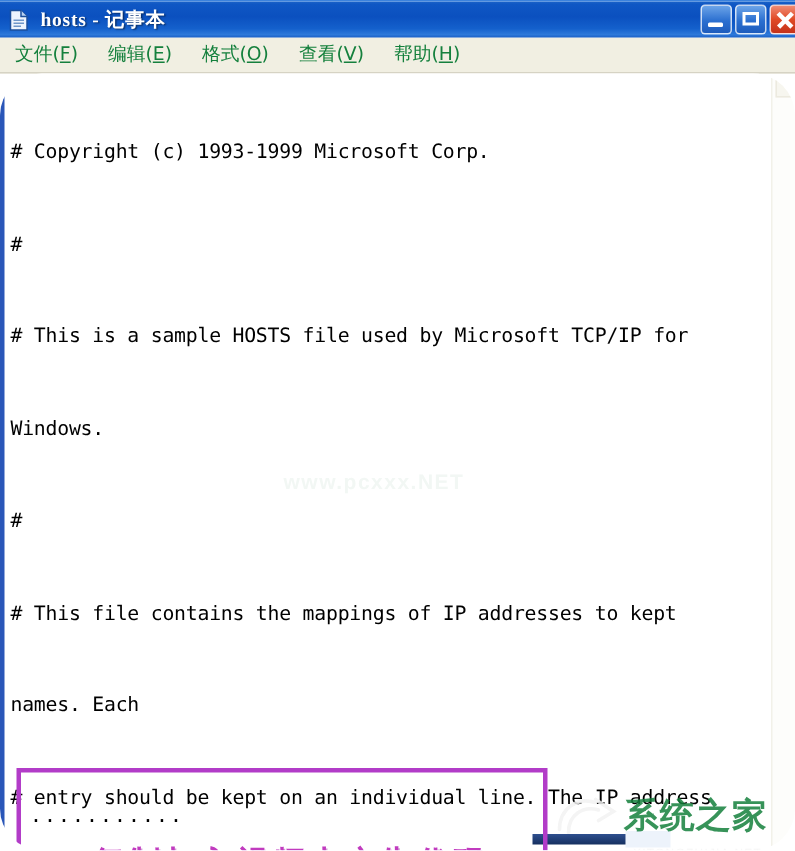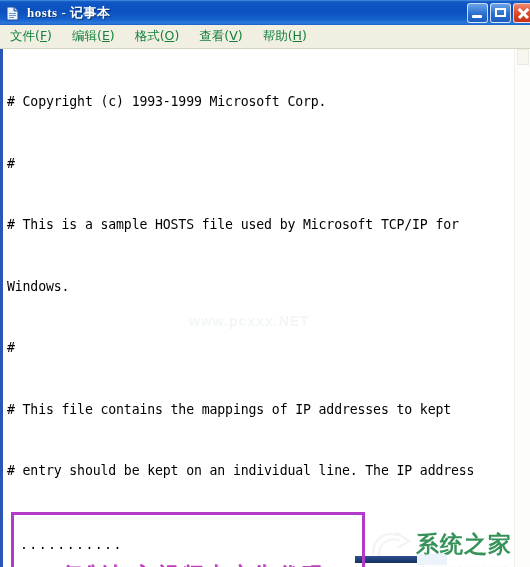--- a/index.html
+++ b/index.html
@@ -115,20 +115,21 @@
   .menu-item .mn { text-decoration: none; }
   .menu-item .acc { text-decoration: underline; }
 
   
   .client {
     flex: 1 1 auto;
     position: relative;
     background: #ffffff;
     display: flex;
     overflow: hidden;
+    border-radius: 28px;
   }
   .edit-frame {
     flex: 1 1 auto;
     position: relative;
     border-left: 3px solid #2a56b8;
     background: #ffffff;
     overflow: hidden;
     box-sizing: border-box;
   }
   .text-body {
@@ -319,20 +320,21 @@
 
     <div class="edit-frame">
 
       <div class="text-body">
         <span class="ln"># Copyright (c) 1993-1999 Microsoft Corp.</span>
         <span class="ln">#</span>
         <span class="ln"># This is a sample HOSTS file used by Microsoft TCP/IP for</span>
         <span class="ln">Windows.</span>
         <span class="ln">#</span>
         <span class="ln"># This file contains the mappings of IP addresses to kept</span>
+        <span class="ln">names. Each</span>
         <span class="ln"># entry should be kept on an individual line. The IP address</span>
         
         
         
         
         
         
         
         
         

